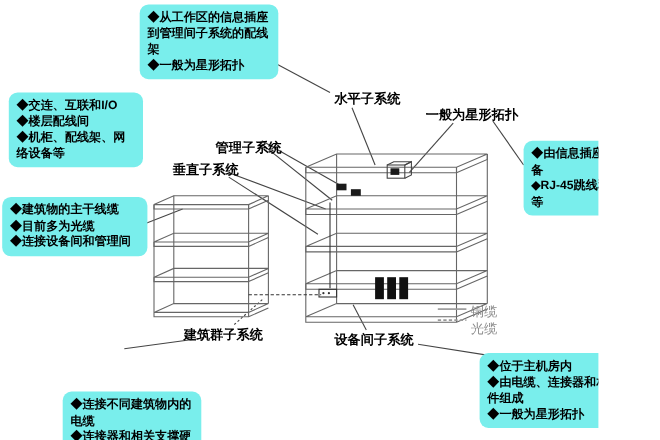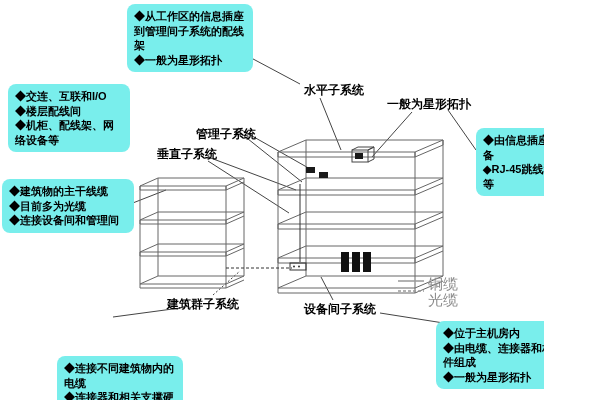--- a/index.html
+++ b/index.html
@@ -12,21 +12,21 @@
     position:absolute;background:#79eeec;border-radius:8px;
     padding:5px 7px;font-size:11px;font-weight:bold;line-height:1.32;
     color:#000;z-index:3;
   }
   .ci{margin:0;}
   .syslabel{
     position:absolute;font-size:12px;font-weight:bold;color:#000;z-index:3;
     white-space:nowrap;
   }
   .legend-label{
-    position:absolute;font-size:15px;color:#8a8a8a;z-index:3;white-space:nowrap;
+    position:absolute;font-size:12px;color:#8a8a8a;z-index:3;white-space:nowrap;
   }
   
   .callout-horizontal{left:127px;top:4px;width:112px;}
   .callout-management{left:8px;top:84px;width:108px;}
   .callout-vertical{left:2px;top:179px;width:118px;}
   .callout-campus{left:57px;top:315px;width:112px;margin-top:41px;}
   .callout-workarea{left:476px;top:128px;width:118px;}
   .callout-equipment{left:436px;top:321px;width:158px;}
   
   .label-management{left:196px;top:126px;}

